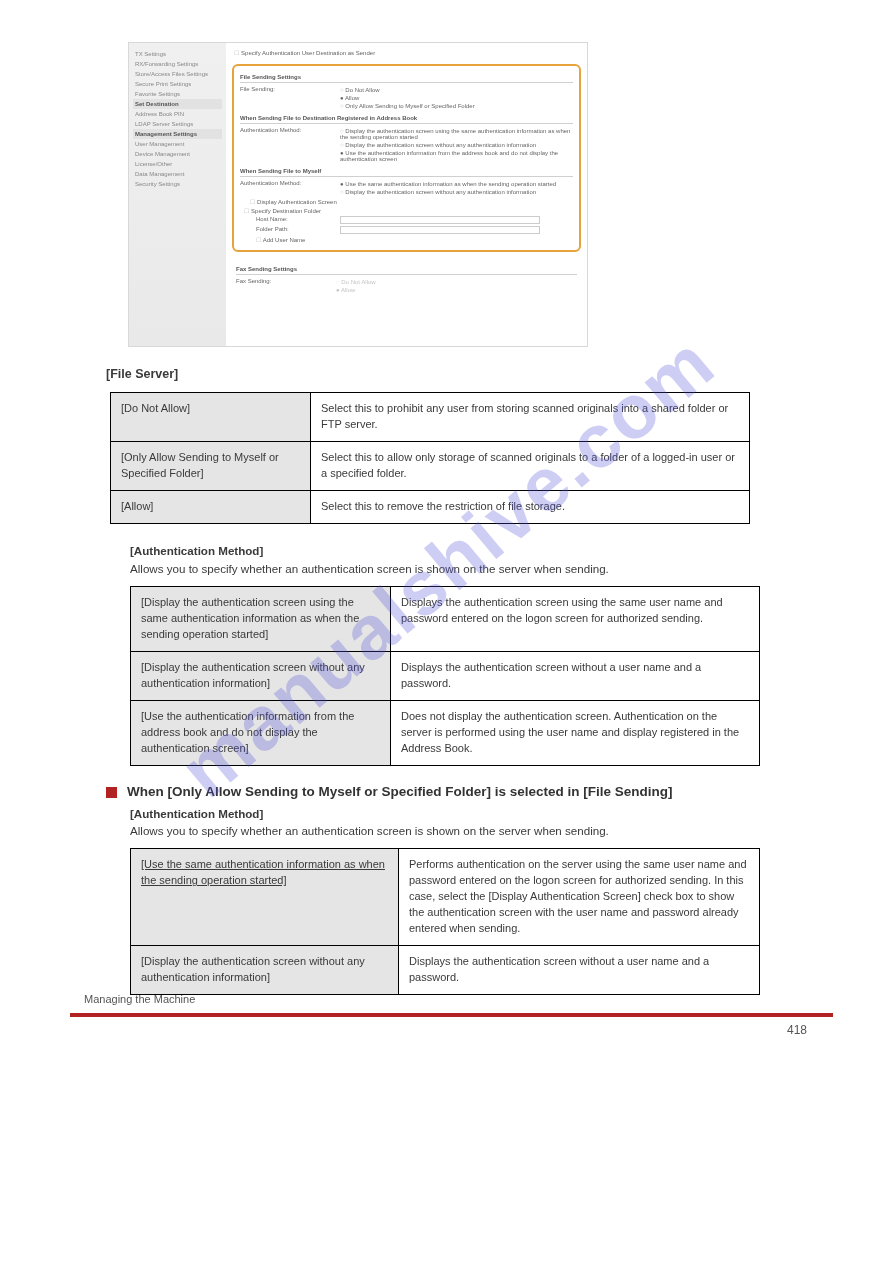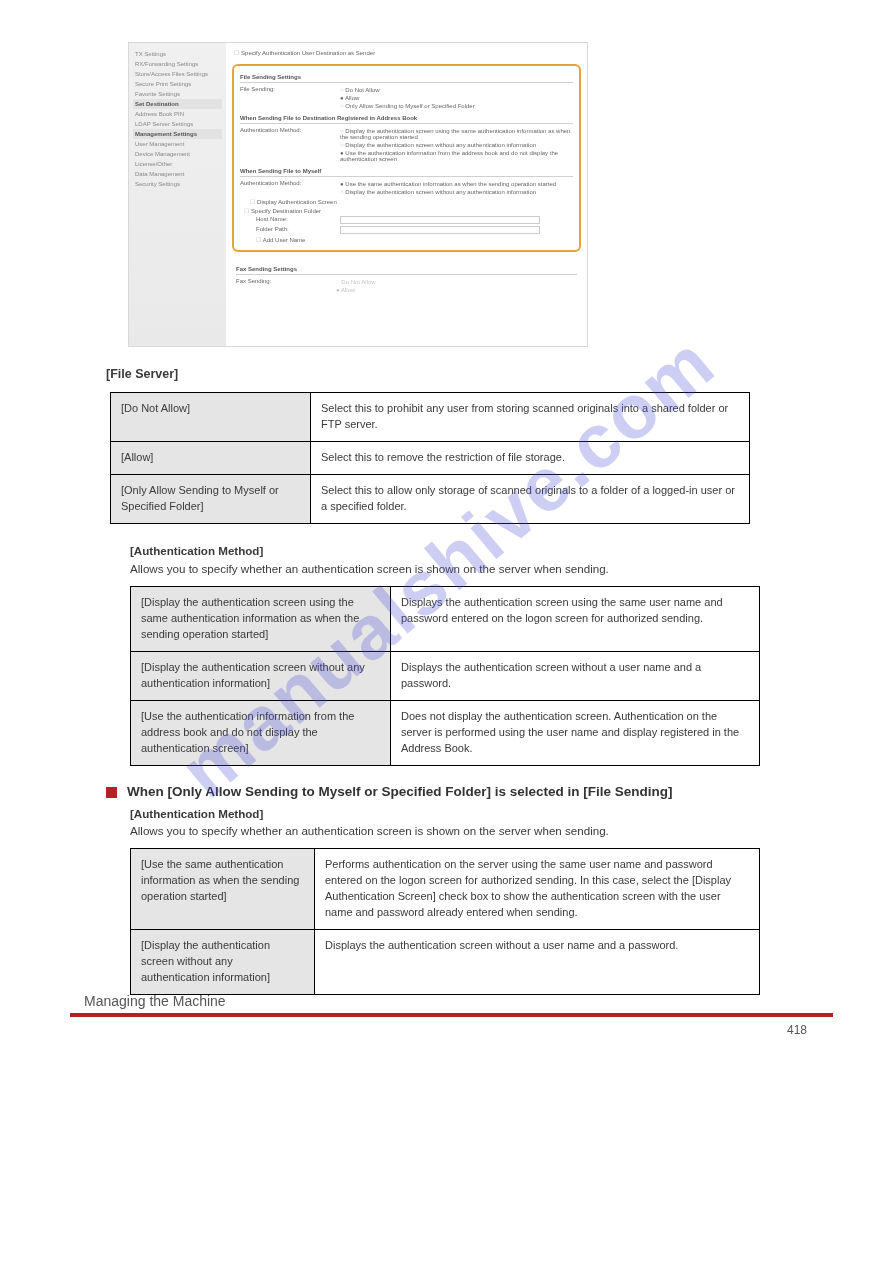--- a/index.html
+++ b/index.html
@@ -27,23 +27,23 @@
   .para { font-size:11.6px; color:#3a3a3a; line-height:1.55; margin:6px 0 8px; }
   .file-sending-label { font-size:12.5px; font-weight:bold; }
   table.opt { border-collapse:collapse; width:640px; margin-left:40px; margin-bottom:18px; }
   table.opt td { border:1px solid #000; padding:8px 10px; font-size:11px; vertical-align:top; line-height:1.45; }
   table.opt td.h { background:#e5e5e5; font-weight:normal; }
   .sub { display:flex; align-items:flex-start; margin:12px 0 6px; }
   .sq { width:11px; height:11px; background:#b22222; margin-right:10px; margin-top:2px; flex:0 0 auto; }
   .sub-title { font-size:13.5px; font-weight:bold; color:#333; }
   .w1 { width:200px; }
   .w2 { width:260px; }
-  .w3 { width:184px; }
+  .w3 { width:268px;text-decoration:underline; }
   .footer-bar { position:relative; height:36px; border-top:4px solid #b22222; margin-top:10px; }
-  .footer-chapter { position:absolute; left:0; top:-24px; font-size:14px; color:#555;padding-left:14px; }
+  .footer-chapter { position:absolute; left:0; top:-24px; font-size:11px; color:#555;padding-left:14px; }
   .footer-page { position:absolute; right:26px; top:6px; font-size:12px; color:#555; }
   .watermark { position:absolute; left:50%; top:52%; transform:translate(-50%,-50%) rotate(-40deg); font-size:76px; font-weight:bold; color:rgba(80,80,220,0.28); letter-spacing:2px; pointer-events:none; white-space:nowrap; font-family:Arial,sans-serif; }
 </style>
 </head>
 <body>
 
 <div class="page">
   <div class="watermark">manualshive.com</div>
 
   <div class="ui-shot">
@@ -131,26 +131,26 @@
     <span class="file-sending-label">[File Server]</span><br>
   </p>
 
   <table class="opt">
     <tbody>
         <tr>
           <td class="h w1">[Do Not Allow]</td>
           <td>Select this to prohibit any user from storing scanned originals into a shared folder or FTP server.</td>
         </tr>
     <tr>
+          <td class="h">[Only Allow Sending to Myself or Specified Folder]</td>
+          <td>Select this to allow only storage of scanned originals to a folder of a logged-in user or a specified folder.</td>
+        </tr>
+    <tr>
           <td class="h">[Allow]</td>
           <td>Select this to remove the restriction of file storage.</td>
-        </tr>
-    <tr>
-          <td class="h">[Only Allow Sending to Myself or Specified Folder]</td>
-          <td>Select this to allow only storage of scanned originals to a folder of a logged-in user or a specified folder.</td>
         </tr>
   </tbody>
     </table>
 
   <p class="para" style="margin-left:60px;">
     <b>[Authentication Method]</b><br>
     <span>Allows you to specify whether an authentication screen is shown on the server when sending.</span>
   </p>
   <table class="opt" style="margin-left:60px; width:630px;">
     <tbody>

